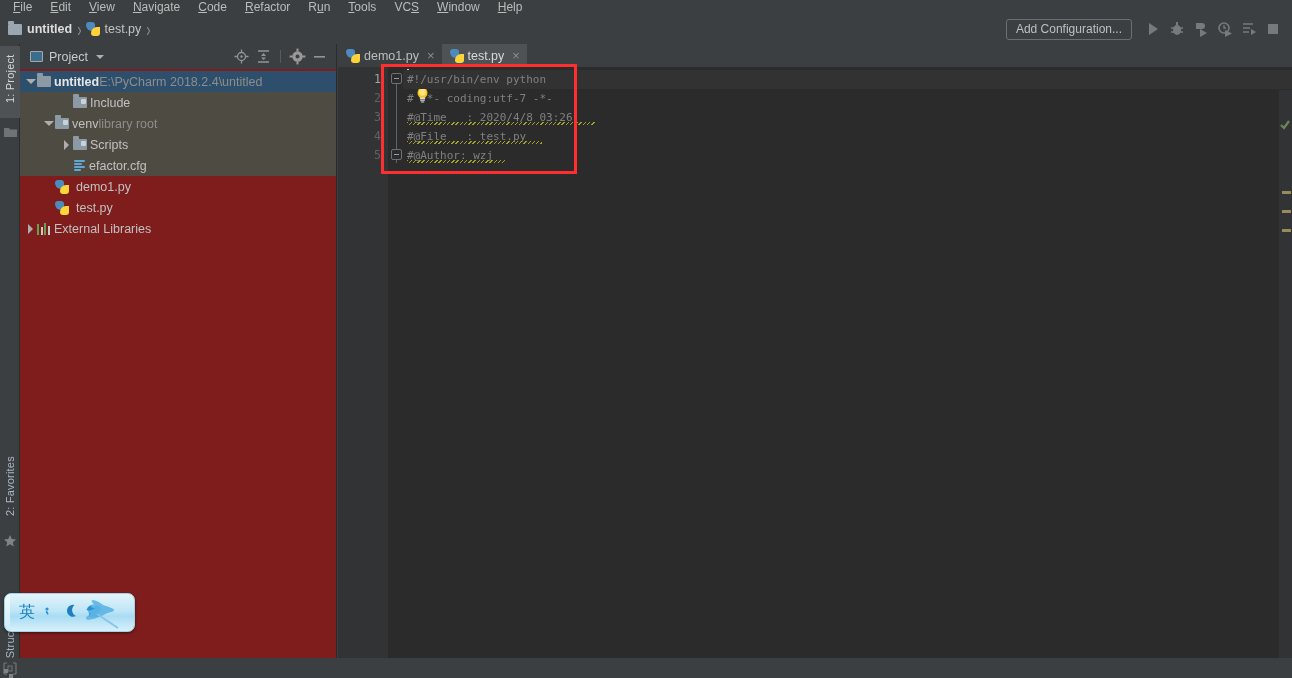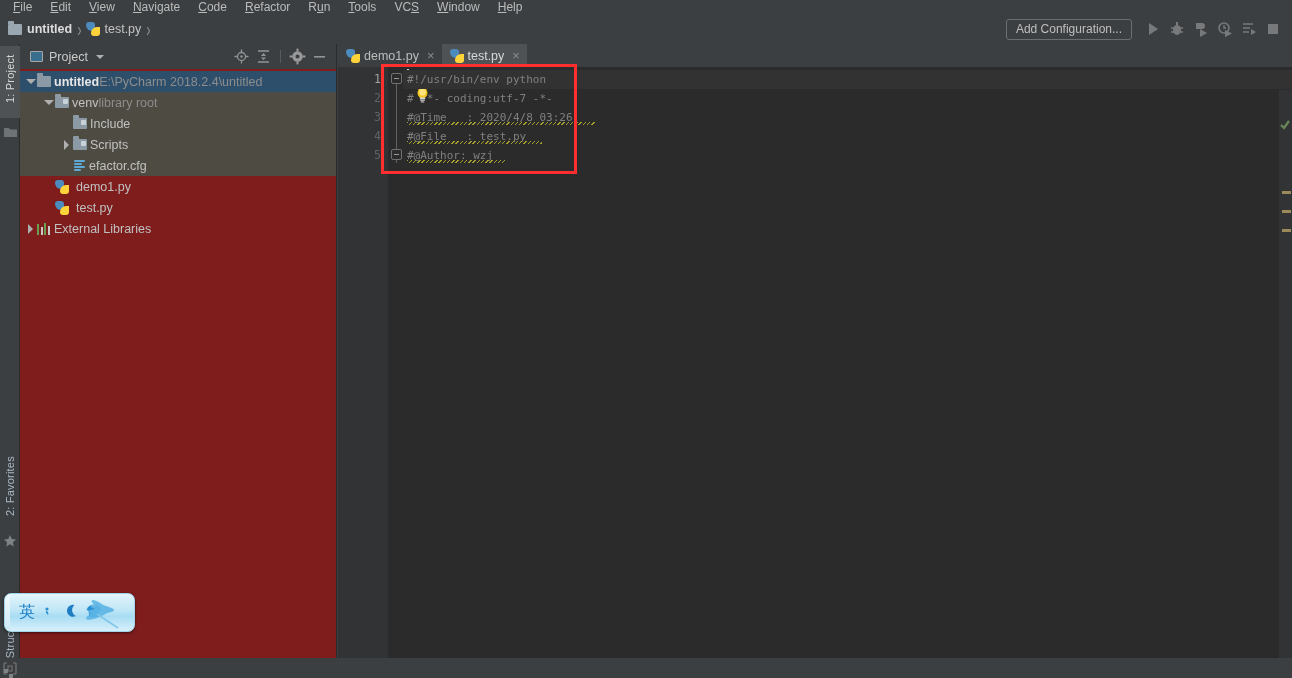--- a/index.html
+++ b/index.html
@@ -408,30 +408,30 @@
         </span>
       </div>
     </div>
     <div class="tree" id="tree">
         <div class="tree-row ind0 sel-blue">
           <span class="tw open"></span>
           <span class="ic-fold2"></span>
           <span class="lbl b">untitled</span>
           <span class="sub">E:\PyCharm 2018.2.4\untitled</span>
         </div>
+        <div class="tree-row ind2 sel-grey">
+          <span class="tw "></span>
+          <span class="ic-fold2 mod"></span>
+          <span class="lbl">Include</span>
+        </div>
         <div class="tree-row ind1 sel-grey">
           <span class="tw open"></span>
           <span class="ic-fold2 mod"></span>
           <span class="lbl">venv</span>
           <span class="sub">library root</span>
-        </div>
-        <div class="tree-row ind2 sel-grey">
-          <span class="tw "></span>
-          <span class="ic-fold2 mod"></span>
-          <span class="lbl">Include</span>
         </div>
         <div class="tree-row ind2 sel-grey">
           <span class="tw closed"></span>
           <span class="ic-fold2 mod"></span>
           <span class="lbl">Scripts</span>
         </div>
         <div class="tree-row ind2 sel-grey">
           <span class="tw "></span>
           <span class="ic-cfg">
             <i style="top:1px;width:11px"></i>

